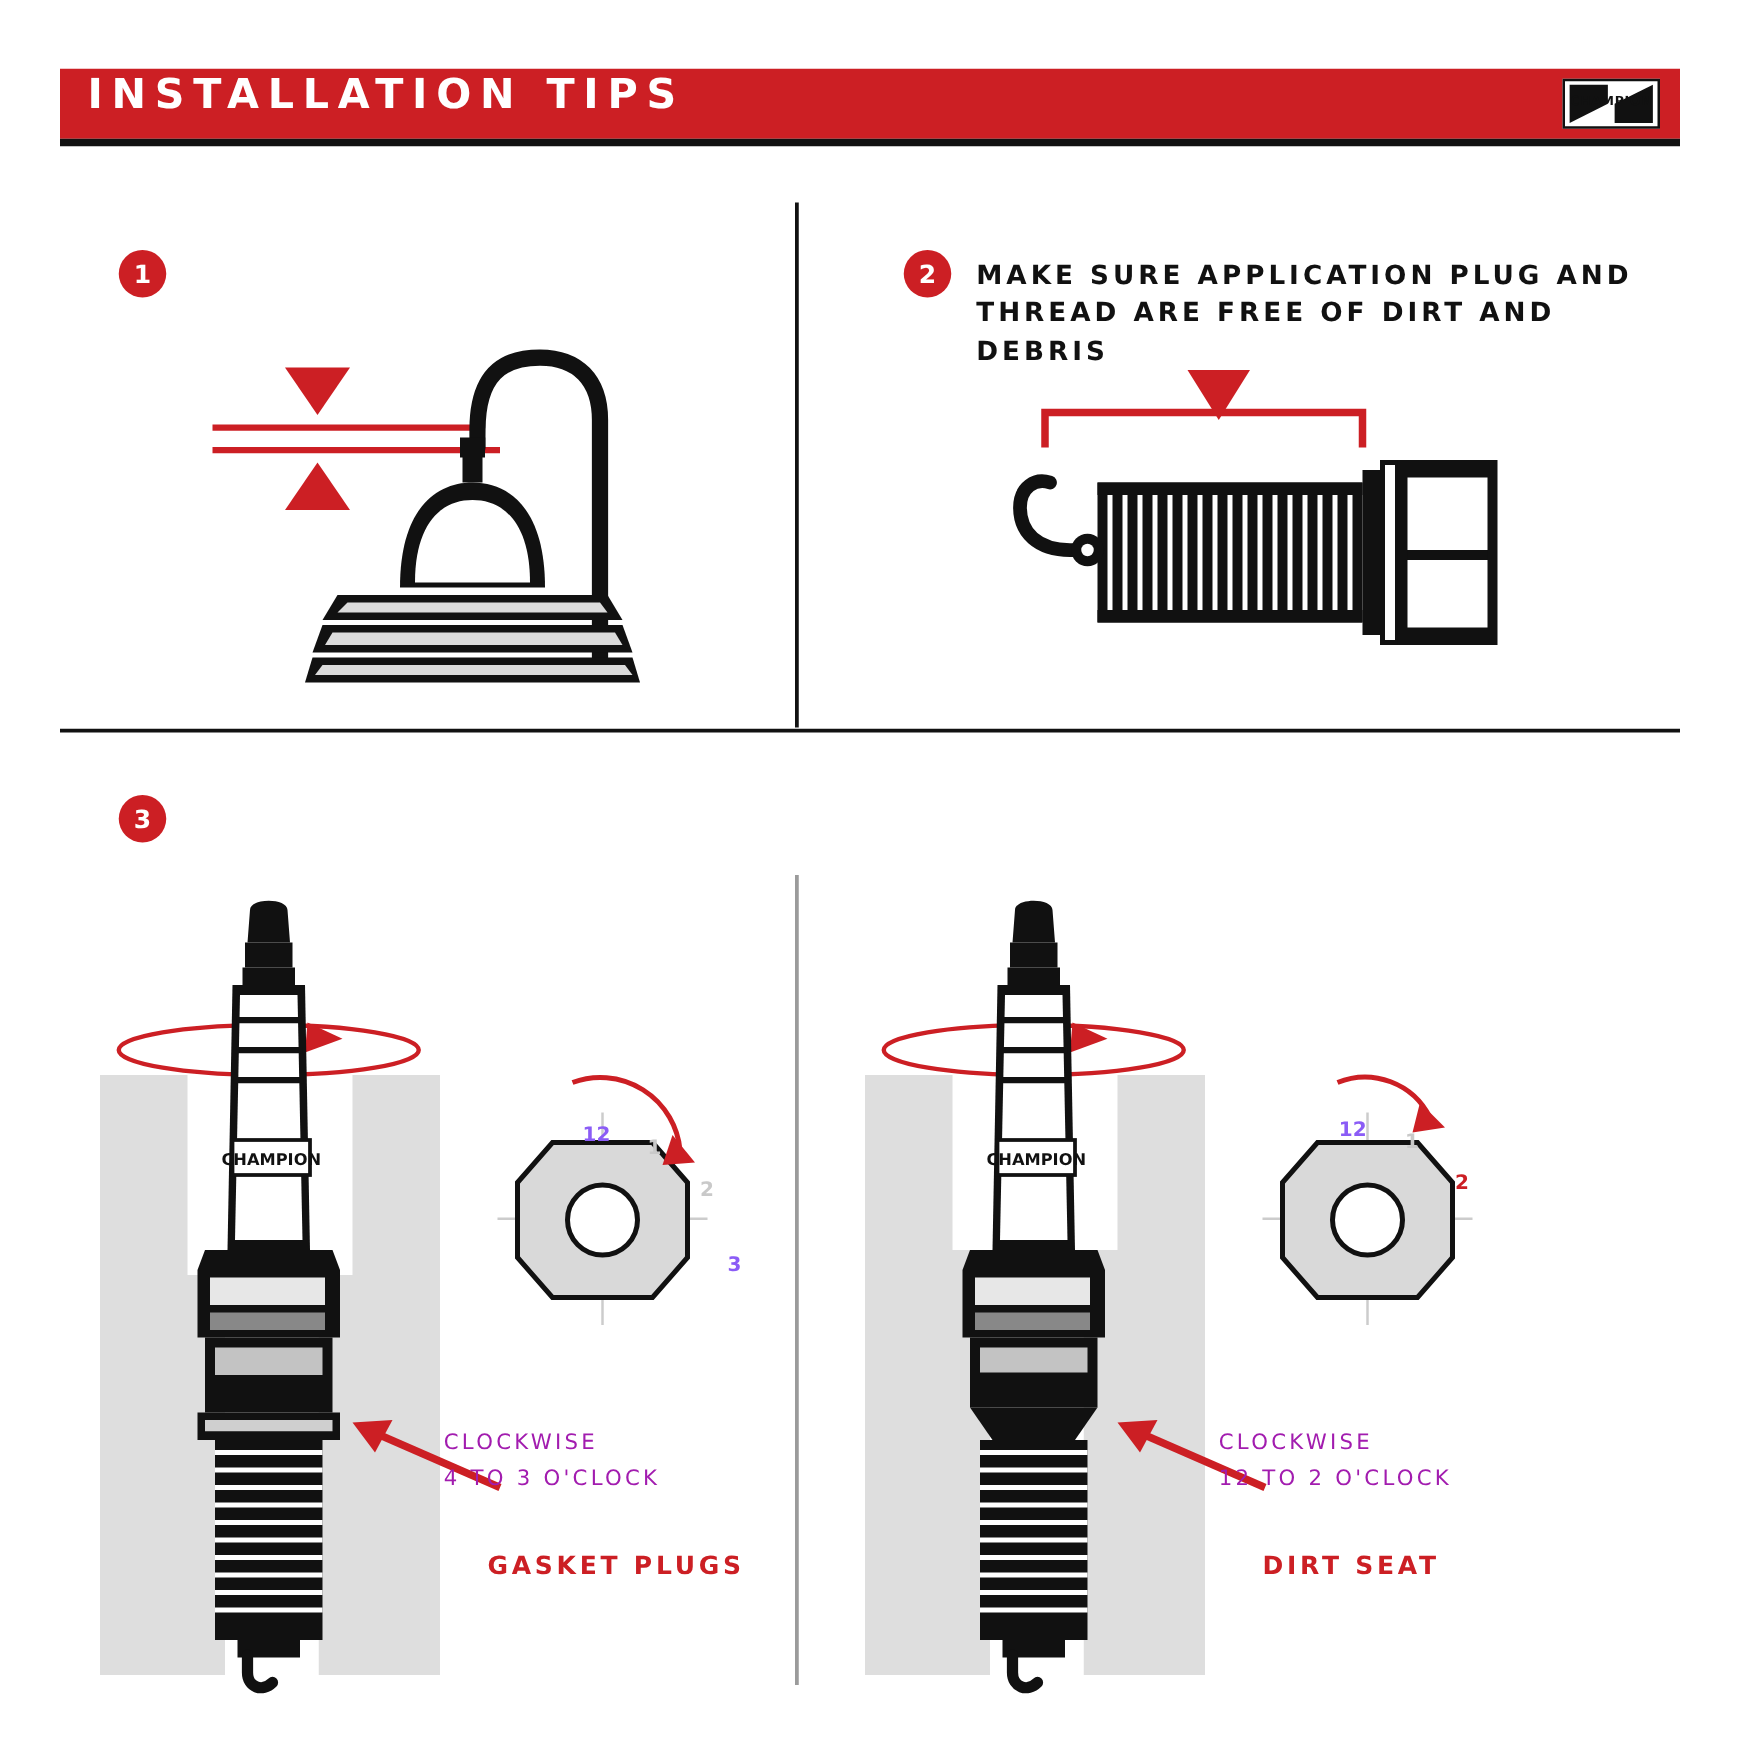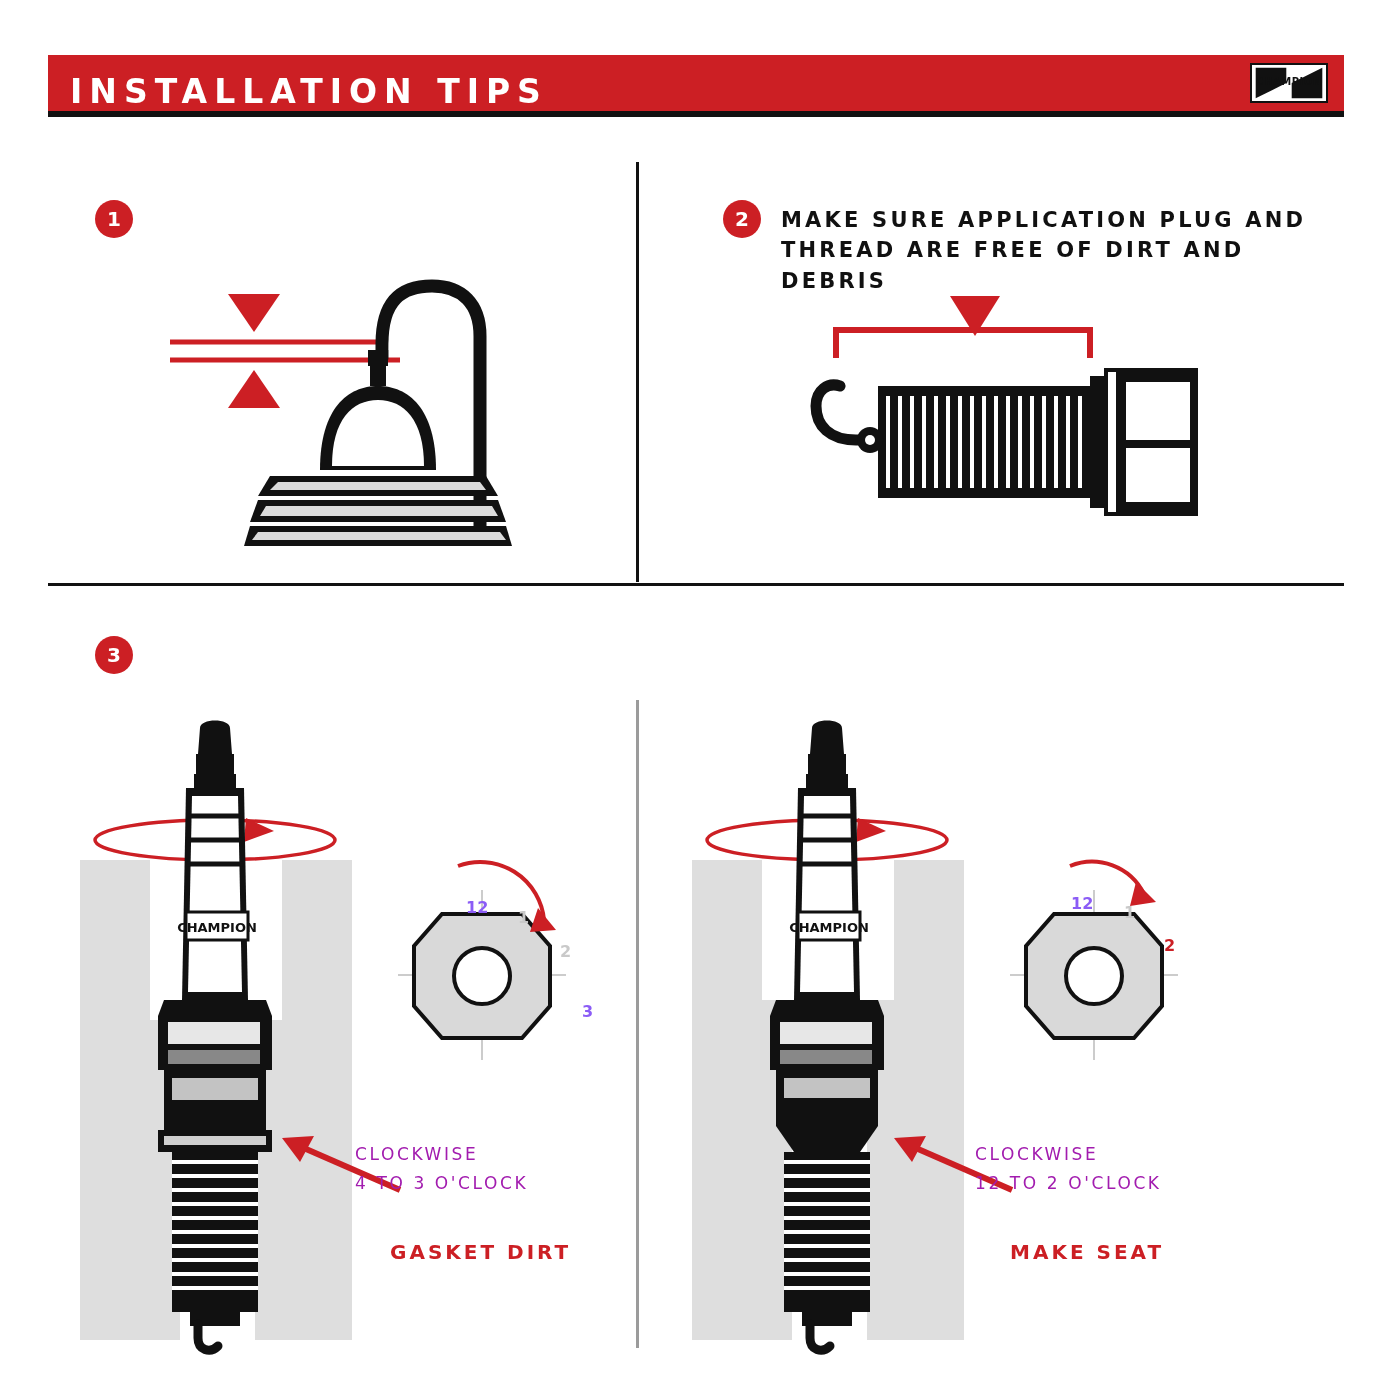--- a/index.html
+++ b/index.html
@@ -24,21 +24,21 @@
 
   
   .header-bar {
     position: absolute;
     left: 48px;
     top: 55px;
     width: 1296px;
     height: 56px;
     background: #cc1f24;
     display: flex;
-    align-items: flex-end;
+    align-items: flex-start;
   }
   .header-title {
     color: #ffffff;
     font-family: "DejaVu Sans", sans-serif;
     font-weight: bold;
     font-size: 33px;
     letter-spacing: 7px;
     margin-left: 22px;
   }
   .header-underline {
@@ -354,21 +354,21 @@
 
   <div class="clock-num" style="left:466px; top:898px;">12</div>
   <div class="clock-num faint" style="left:518px; top:908px;">1</div>
   <div class="clock-num faint" style="left:560px; top:942px;">2</div>
   <div class="clock-num" style="left:582px; top:1002px;">3</div>
 
   <div class="caption-block" id="cap-left-clock">
     <div>CLOCKWISE</div>
     <div>4 TO 3 O'CLOCK</div>
   </div>
-  <div class="seat-label" id="lbl-gasket">GASKET DIRT</div>
+  <div class="seat-label" id="lbl-gasket">GASKET PLUGS</div>
 
   <div class="art" id="art3b">
     <svg width="560" height="640" viewBox="0 0 560 640">
 
       <rect x="20" y="160" width="70" height="480" fill="#dedede"></rect>
       <rect x="222" y="160" width="70" height="480" fill="#dedede"></rect>
       <rect x="20" y="300" width="272" height="340" fill="#dedede"></rect>
       <rect x="120" y="300" width="75" height="340" fill="#ffffff"></rect>
 
       <ellipse cx="155" cy="140" rx="120" ry="20" fill="none" stroke="#cc1f24" stroke-width="3.5"></ellipse>
@@ -428,15 +428,15 @@
   </div>
 
   <div class="clock-num" style="left:1071px; top:894px;">12</div>
   <div class="clock-num faint" style="left:1124px; top:903px;">1</div>
   <div class="clock-num red" style="left:1164px; top:936px;">2</div>
 
   <div class="caption-block" id="cap-right-clock">
     <div>CLOCKWISE</div>
     <div>12 TO 2 O'CLOCK</div>
   </div>
-  <div class="seat-label" id="lbl-taper">MAKE SEAT</div>
+  <div class="seat-label" id="lbl-taper">DIRT SEAT</div>
 
 </div>
 
 </body></html>

